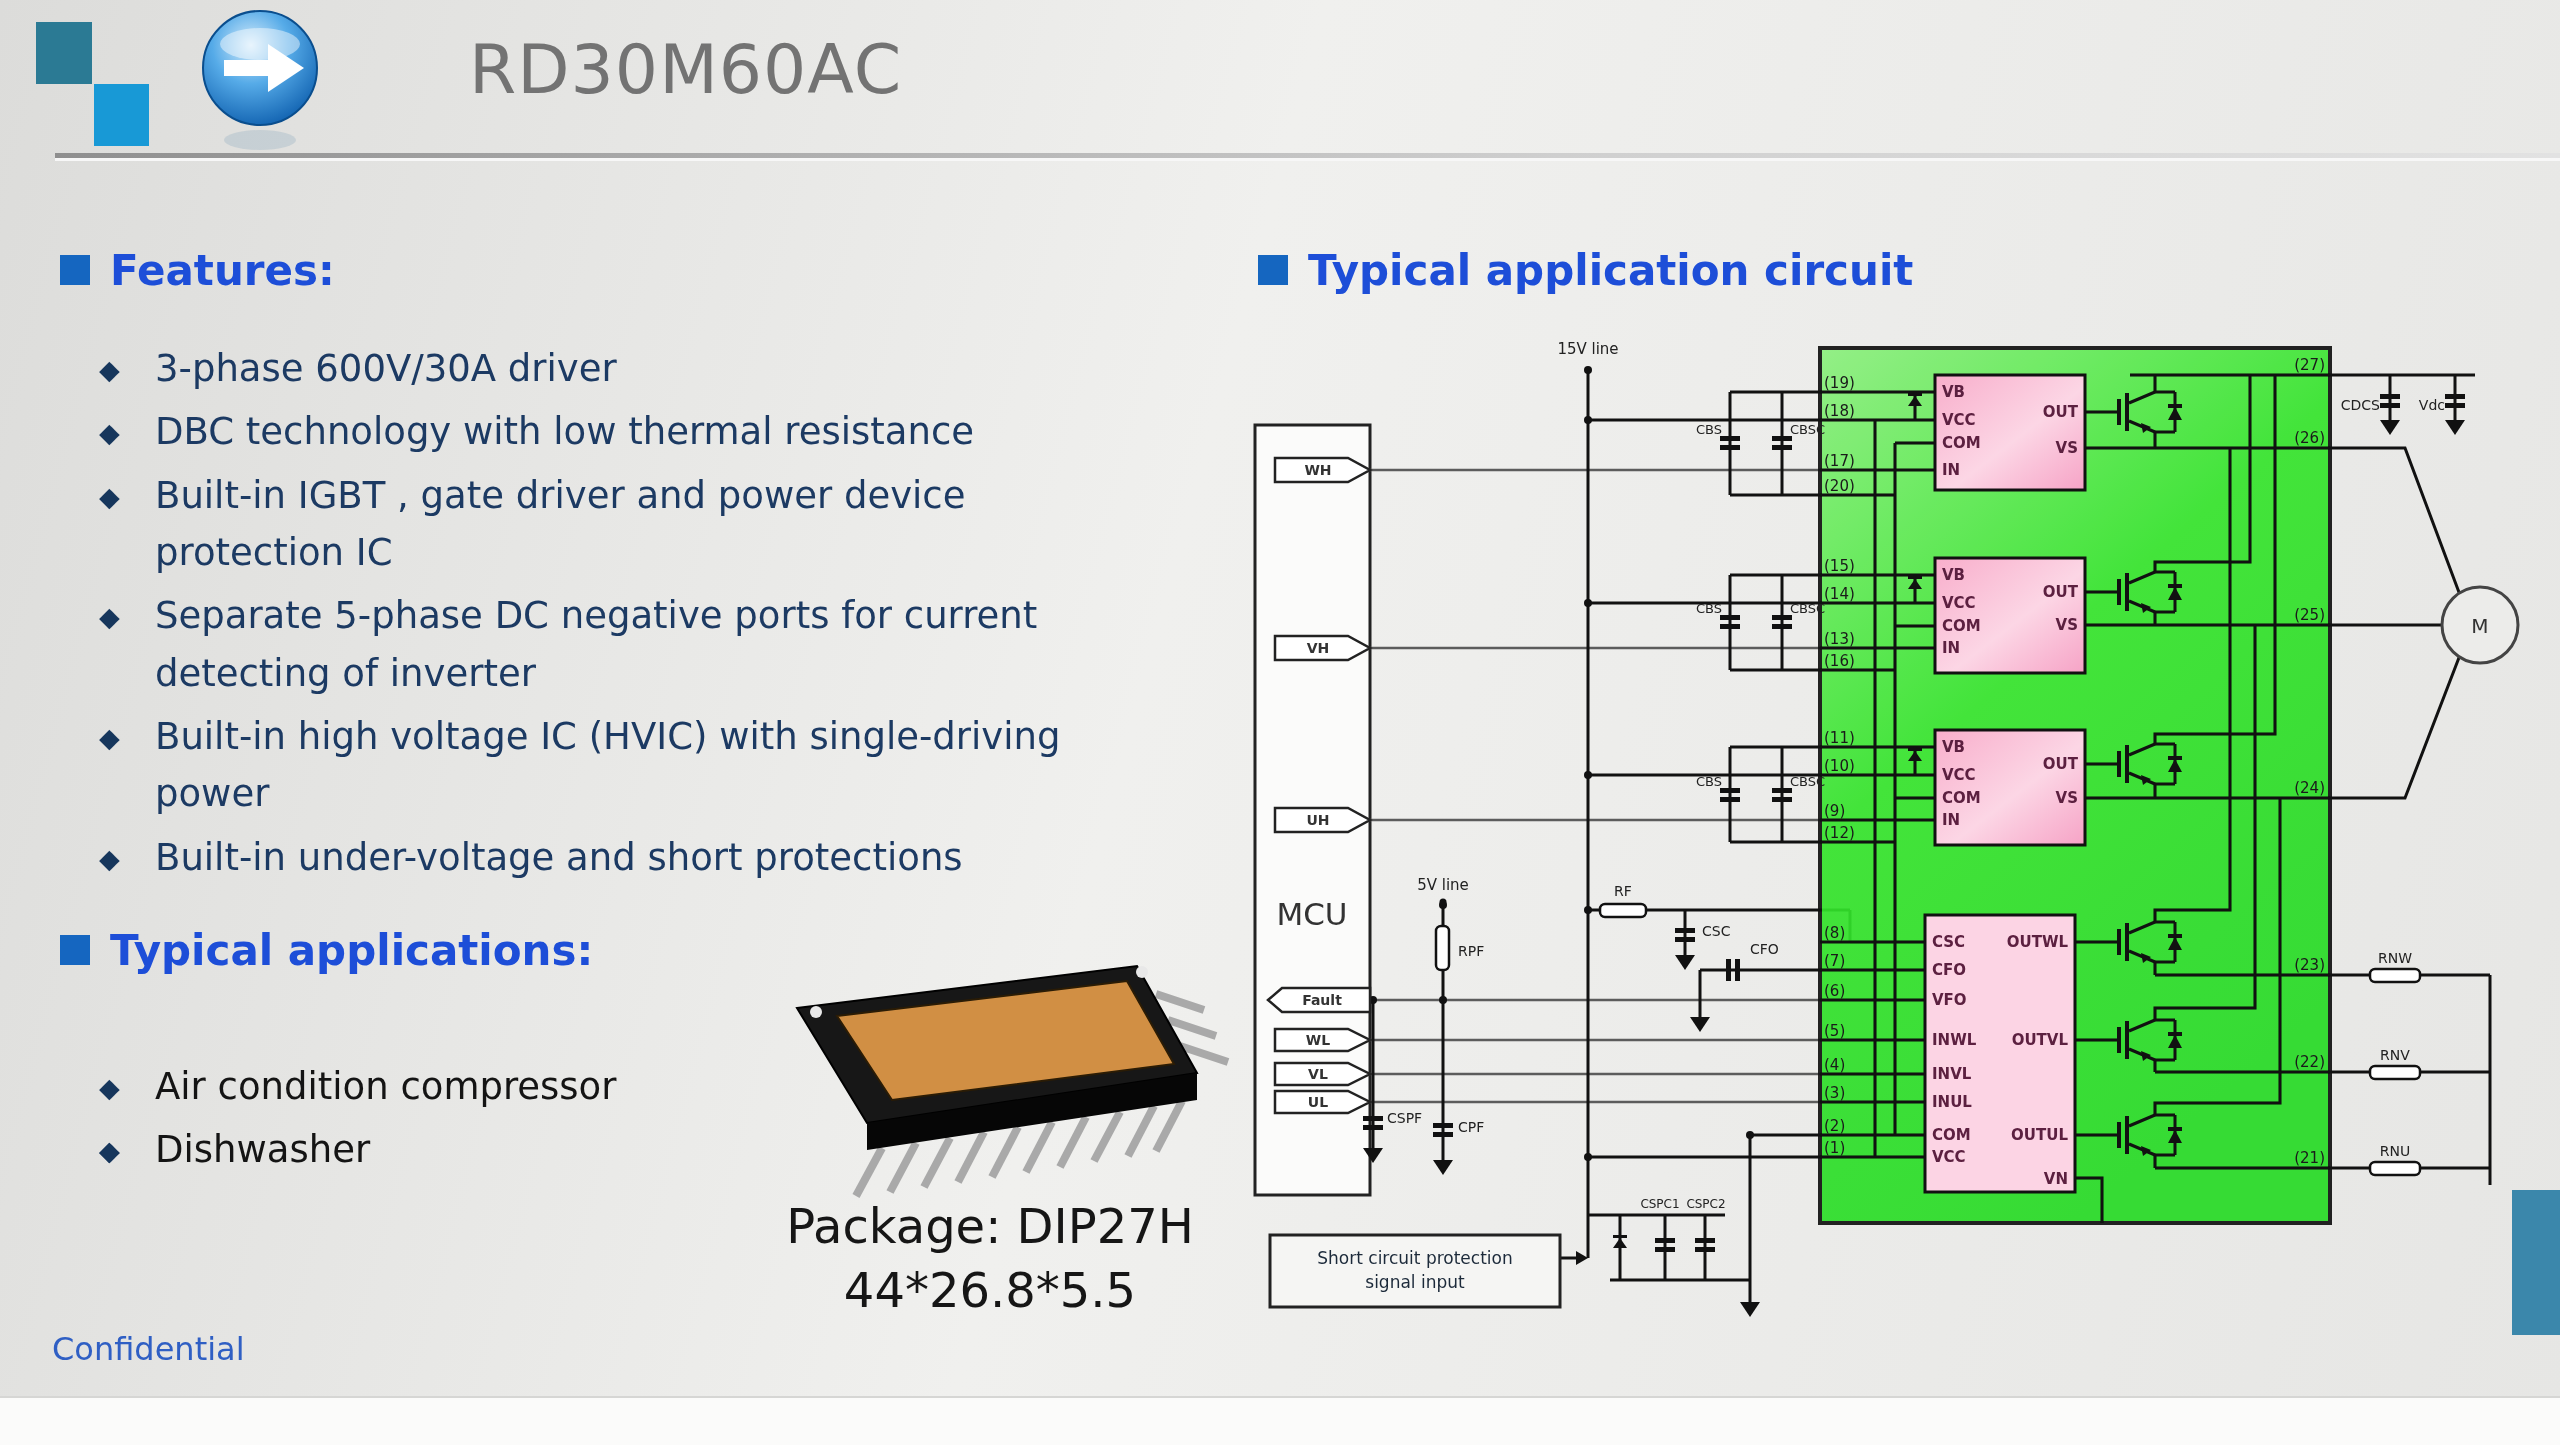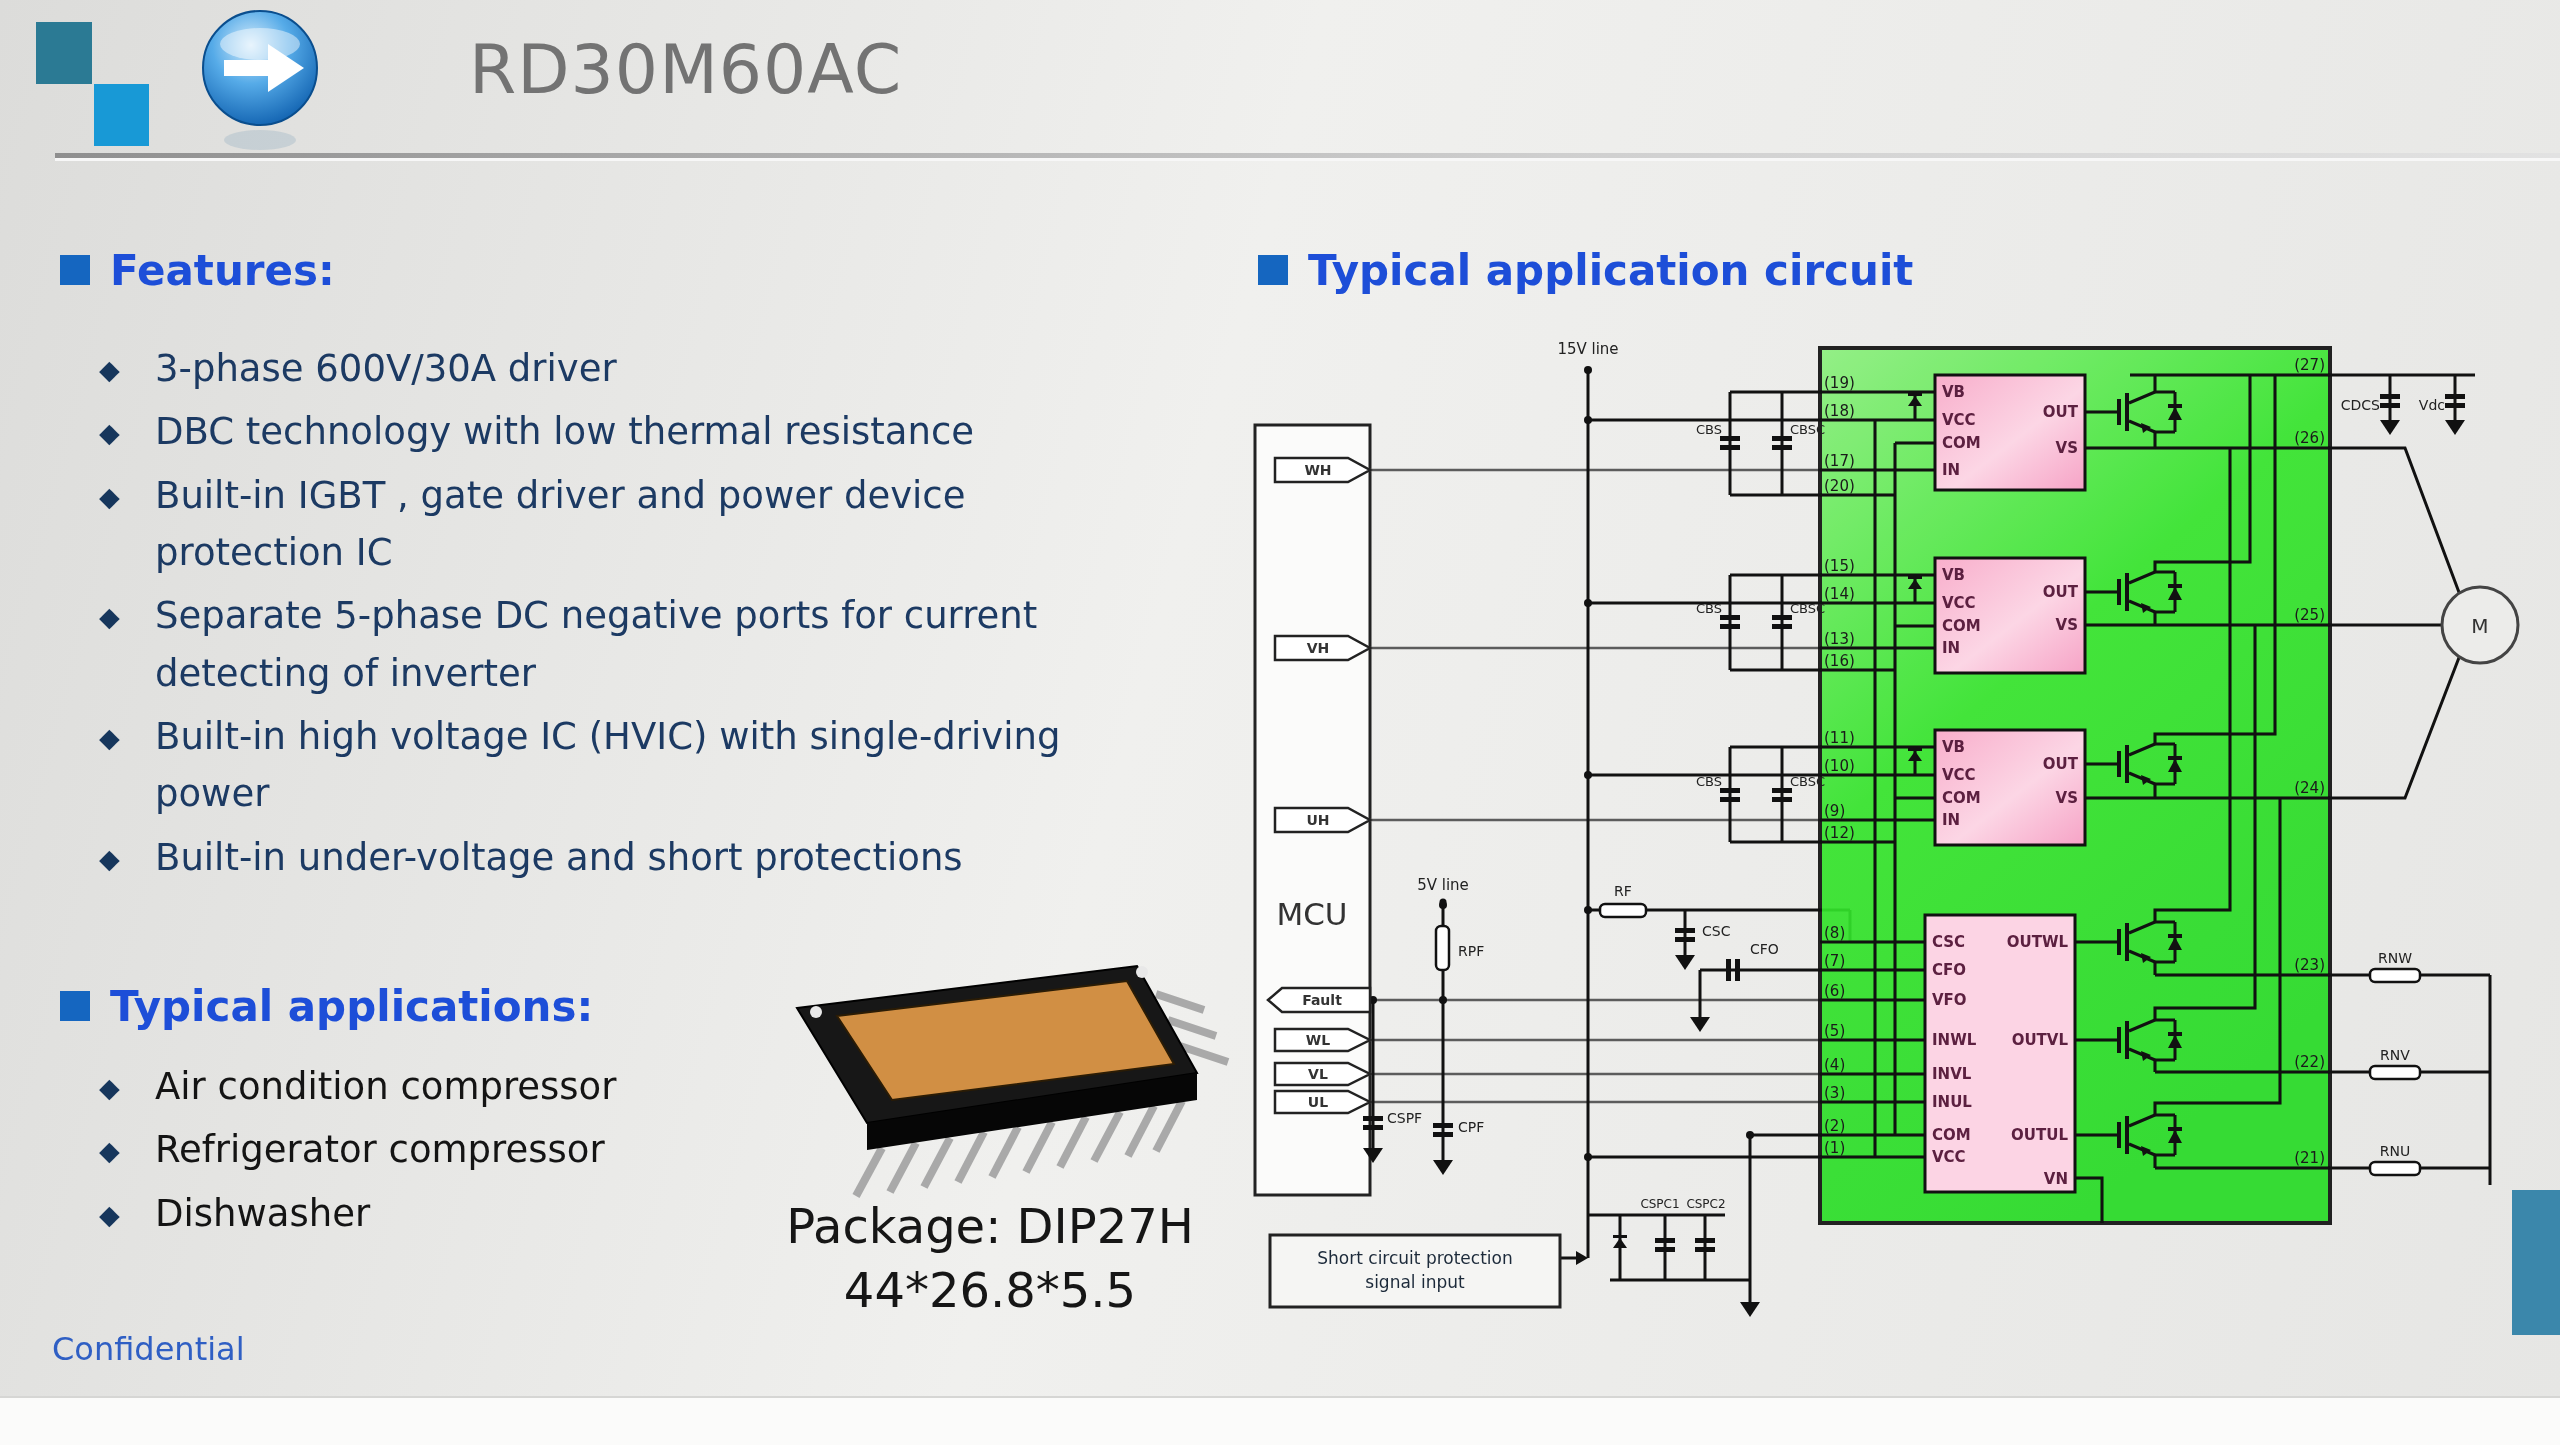--- a/index.html
+++ b/index.html
@@ -62,28 +62,28 @@
 
 <ul class="abs blist features-list" style="left:95px;top:340px">
   <li><span class="dia">◆</span><span>3-phase 600V/30A driver</span></li>
   <li><span class="dia">◆</span><span>DBC technology with low thermal resistance</span></li>
   <li><span class="dia">◆</span><span>Built-in IGBT , gate driver and power device protection IC</span></li>
   <li><span class="dia">◆</span><span>Separate 5-phase DC negative ports for current detecting of inverter</span></li>
   <li><span class="dia">◆</span><span>Built-in high voltage IC (HVIC) with single-driving power</span></li>
   <li><span class="dia">◆</span><span>Built-in under-voltage and short protections</span></li>
 </ul>
 
-<div class="abs sec-head" style="left:60px;top:982px">
+<div class="abs sec-head" style="left:60px;top:926px">
   <span class="sq"></span>
   <span>Typical applications:</span>
 </div>
 
 <ul class="abs blist apps-list" style="left:95px;top:1058px">
   <li><span class="dia">◆</span><span>Air condition compressor</span></li>
-  <li><span class="dia">◆</span><span>Refrigerator compressor</span></li>
+  <li><span class="dia">◆</span></li>
   <li><span class="dia">◆</span><span>Dishwasher</span></li>
 </ul>
 
 <svg class="abs" style="left:742px;top:948px" width="490" height="250" viewBox="0 0 490 250">
   <g stroke="#a9a9a9" stroke-width="8">
     <line x1="140" y1="200" x2="114" y2="248"></line>
       <line x1="174" y1="195" x2="148" y2="244"></line>
     <line x1="208" y1="190" x2="182" y2="239"></line>
       <line x1="242" y1="184" x2="216" y2="234"></line>
     <line x1="276" y1="179" x2="250" y2="229"></line>

